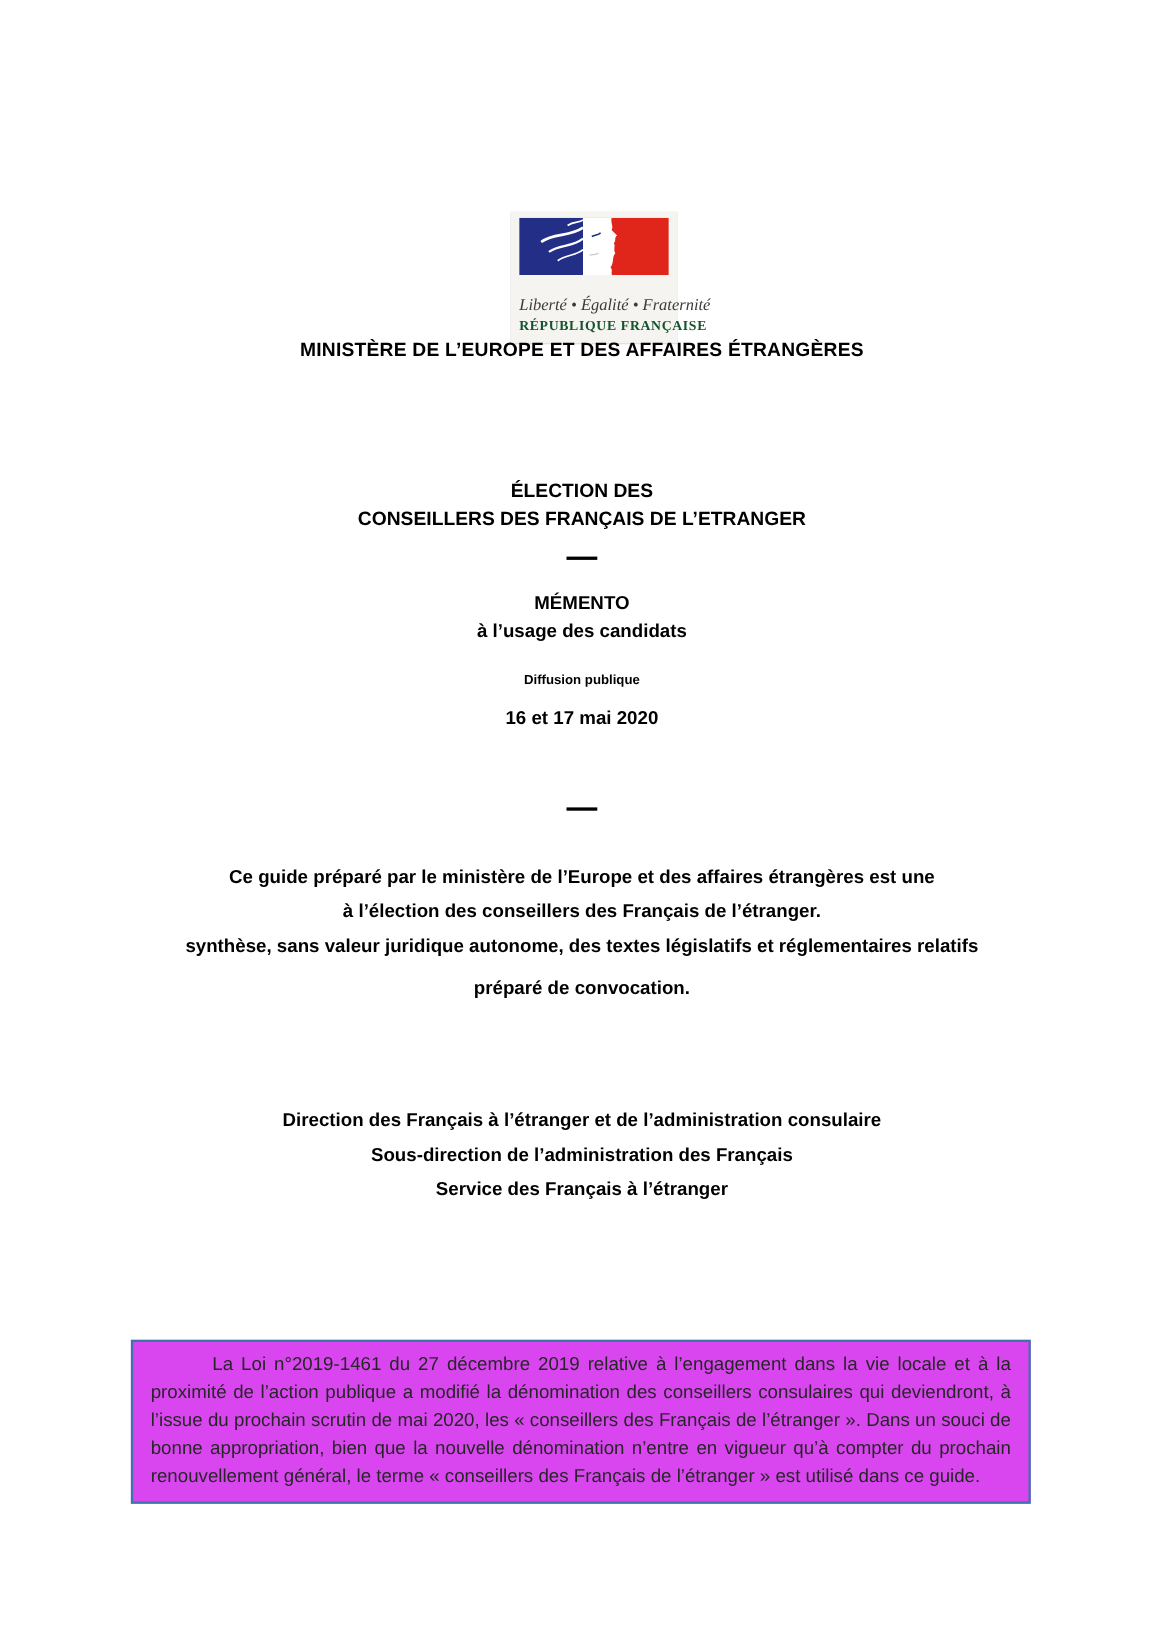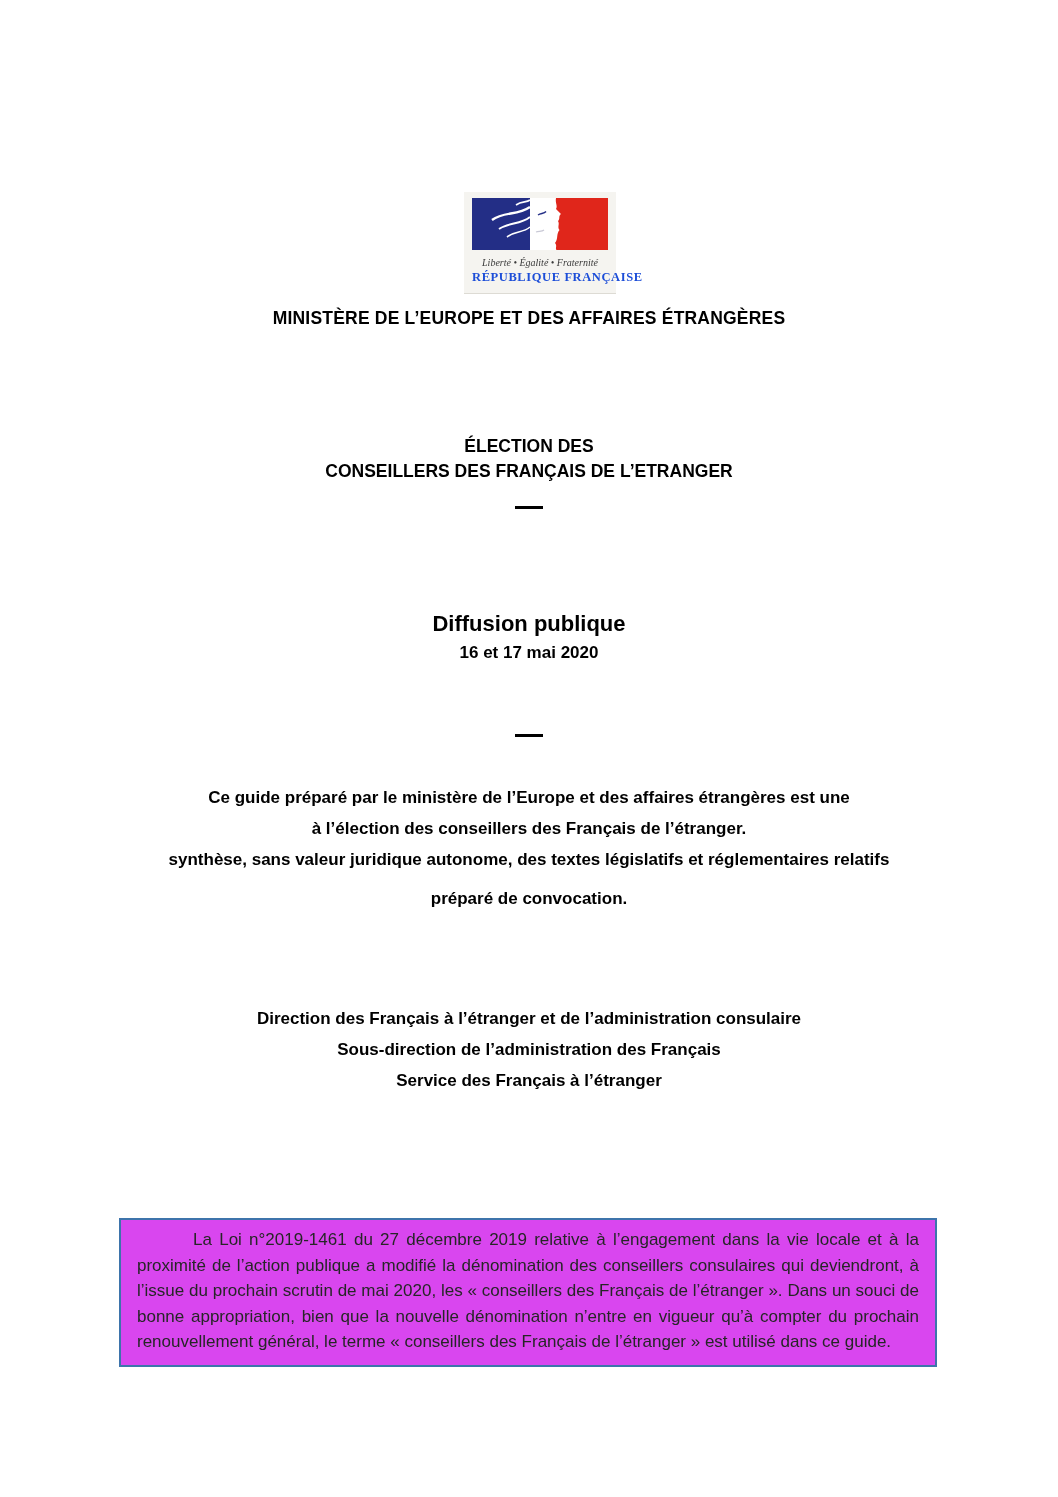--- a/index.html
+++ b/index.html
@@ -15,42 +15,42 @@
   .logo{
     position:absolute;top:192px;left:464px;width:152px;
     background:#f5f4f0;
     padding:6px 8px 8px 8px;
     box-sizing:border-box;
     text-align:center;
     box-shadow:0 1px 0 #dddbd4;
   }
   .logo svg{display:block;margin:0 auto;}
   .logo-motto{
-    margin-top:7px;
+    margin-top:20px;
     font-family:"Liberation Serif","DejaVu Serif",serif;
     font-style:italic;
-    font-size:10px;
+    font-size:15px;
     color:#3a3a3a;
     white-space:nowrap;
   }
   .logo-republic{
     margin-top:2px;
     font-family:"Liberation Serif","DejaVu Serif",serif;
     font-size:12.5px;
     font-weight:600;
     letter-spacing:0.6px;
-    color:#1d4ed8;
+    color:#14532d;
     white-space:nowrap;
   }
   
   .center-line{position:absolute;left:0;width:100%;text-align:center;font-weight:700;}
   .ministry{top:308px;font-size:17.5px;letter-spacing:0.2px;}
   .election-title{top:434px;font-size:17.5px;line-height:25px;}
   .memento{top:536px;font-size:17px;line-height:25px;}
-  .diffusion{top:611px;font-size:22px;}
+  .diffusion{top:611px;font-size:12px;}
   .date{top:643px;font-size:17px;}
   .divider{
     position:absolute;left:50%;transform:translateX(-50%);
     width:28px;height:3px;background:#000;
   }
   .d1{top:506px;}
   .d2{top:734px;}
   
   .para{
     position:absolute;left:50%;transform:translateX(-50%);
@@ -104,20 +104,24 @@
 
   <div class="center-line election-title">
     <div>ÉLECTION DES</div>
     <div>CONSEILLERS DES FRANÇAIS DE L’ETRANGER</div>
   </div>
 
   <div class="center-line ministry">MINISTÈRE DE L’EUROPE ET DES AFFAIRES ÉTRANGÈRES</div>
 
   <div class="divider d1"></div>
 
+  <div class="center-line memento">
+    <div>MÉMENTO</div>
+    <div>à l’usage des candidats</div>
+  </div>
 
   <div class="center-line diffusion">Diffusion publique</div>
   <div class="center-line date">16 et 17 mai 2020</div>
 
   <div class="divider d2"></div>
 
   <div class="para p1">
     <div>Ce guide préparé par le ministère de l’Europe et des affaires étrangères est une</div>
     <div>à l’élection des conseillers des Français de l’étranger.</div>
     <div>synthèse, sans valeur juridique autonome, des textes législatifs et réglementaires relatifs</div>

